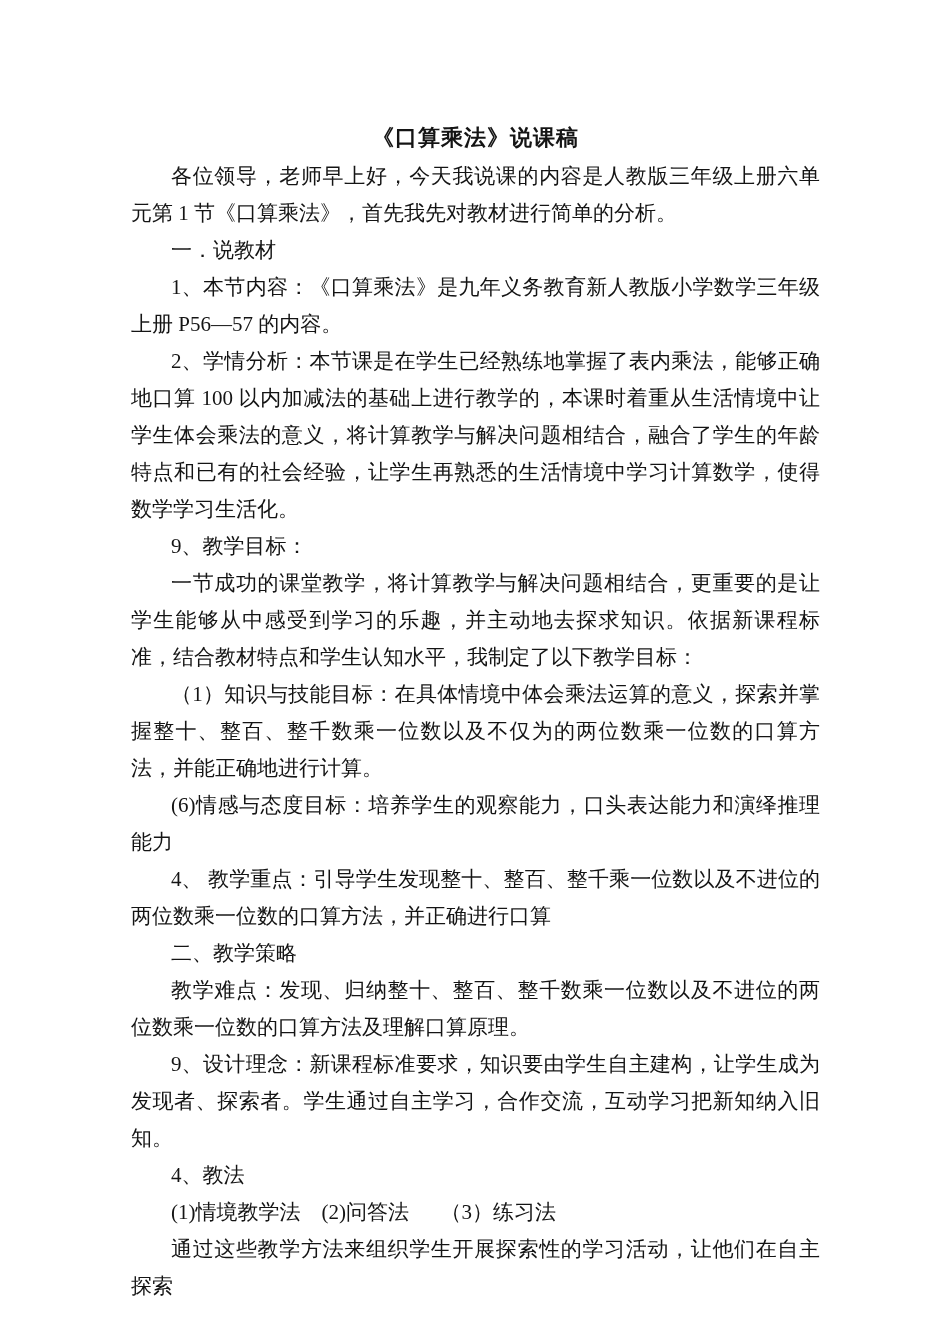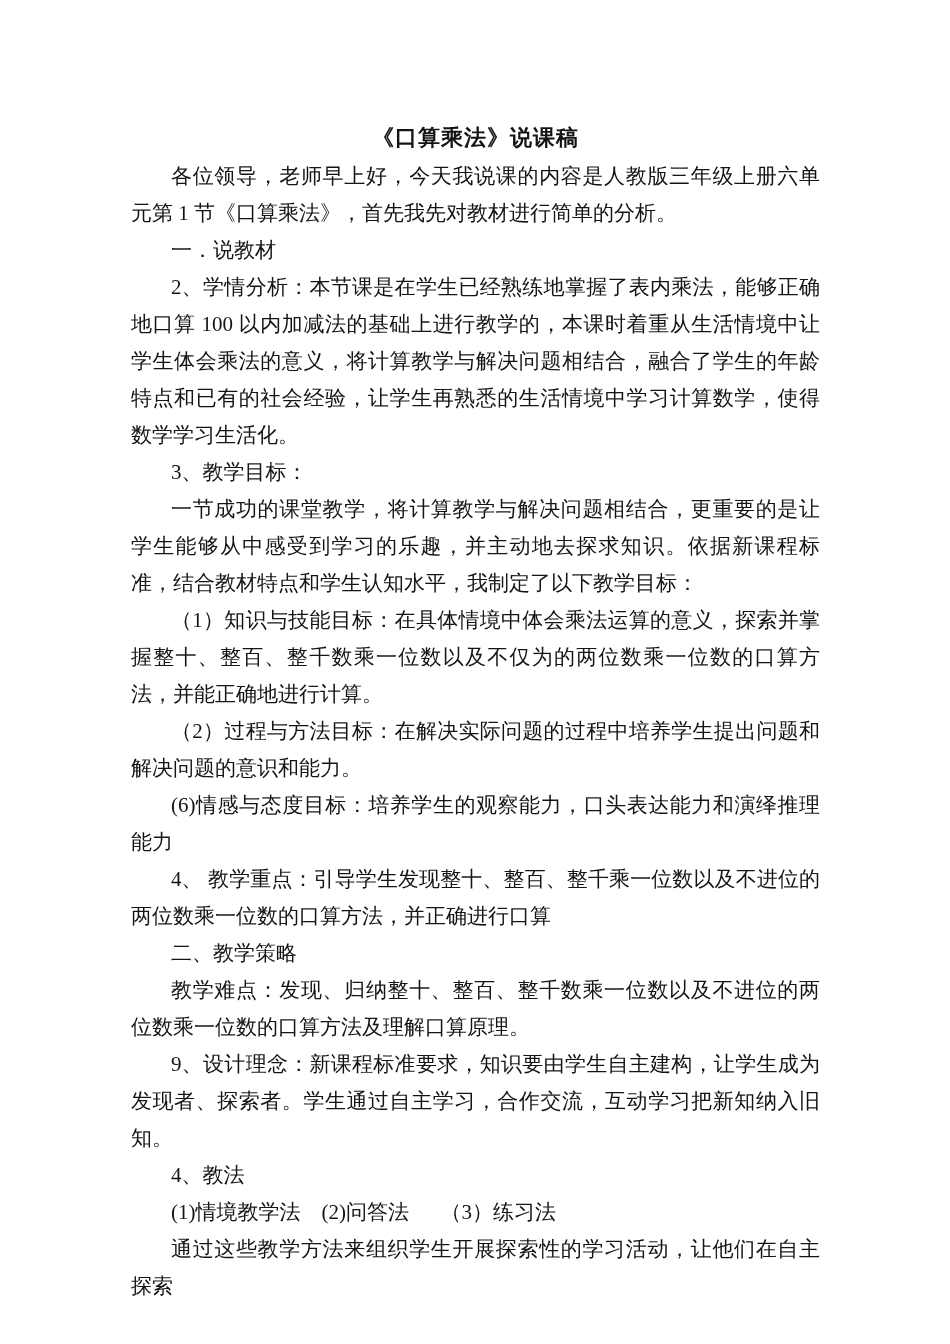--- a/index.html
+++ b/index.html
@@ -49,25 +49,25 @@
   }
 </style>
 </head>
 <body style="background: rgb(255, 255, 255);">
 
 <div class="page">
   <div class="content" style="color: rgb(20, 20, 20);">
     <h1 class="doc-title">《口算乘法》说课稿</h1>
     <p class="doc-paragraph">各位领导，老师早上好，今天我说课的内容是人教版三年级上册六单元第 1 节《口算乘法》，首先我先对教材进行简单的分析。</p>
     <p class="doc-paragraph">一．说教材</p>
+    <p class="doc-paragraph">1、本节内容：《口算乘法》是九年义务教育新人教版小学数学三年级上册 P56—57 的内容。</p>
     <p class="doc-paragraph">2、学情分析：本节课是在学生已经熟练地掌握了表内乘法，能够正确地口算 100 以内加减法的基础上进行教学的，本课时着重从生活情境中让学生体会乘法的意义，将计算教学与解决问题相结合，融合了学生的年龄特点和已有的社会经验，让学生再熟悉的生活情境中学习计算数学，使得数学学习生活化。</p>
-    <p class="doc-paragraph">3、教学目标：</p>
+    <p class="doc-paragraph">9、教学目标：</p>
     <p class="doc-paragraph">一节成功的课堂教学，将计算教学与解决问题相结合，更重要的是让学生能够从中感受到学习的乐趣，并主动地去探求知识。依据新课程标准，结合教材特点和学生认知水平，我制定了以下教学目标：</p>
     <p class="doc-paragraph">（1）知识与技能目标：在具体情境中体会乘法运算的意义，探索并掌握整十、整百、整千数乘一位数以及不仅为的两位数乘一位数的口算方法，并能正确地进行计算。</p>
-    <p class="doc-paragraph">（2）过程与方法目标：在解决实际问题的过程中培养学生提出问题和解决问题的意识和能力。</p>
     <p class="doc-paragraph">(6)情感与态度目标：培养学生的观察能力，口头表达能力和演绎推理能力</p>
     <p class="doc-paragraph">4、 教学重点：引导学生发现整十、整百、整千乘一位数以及不进位的两位数乘一位数的口算方法，并正确进行口算</p>
     <p class="doc-paragraph">二、教学策略</p>
     <p class="doc-paragraph">教学难点：发现、归纳整十、整百、整千数乘一位数以及不进位的两位数乘一位数的口算方法及理解口算原理。</p>
     <p class="doc-paragraph">9、设计理念：新课程标准要求，知识要由学生自主建构，让学生成为发现者、探索者。学生通过自主学习，合作交流，互动学习把新知纳入旧知。</p>
     <p class="doc-paragraph">4、教法</p>
     <p class="doc-paragraph">(1)情境教学法    (2)问答法      （3）练习法</p>
     <p class="doc-paragraph">通过这些教学方法来组织学生开展探索性的学习活动，让他们在自主探索</p>
   </div>
 </div>

